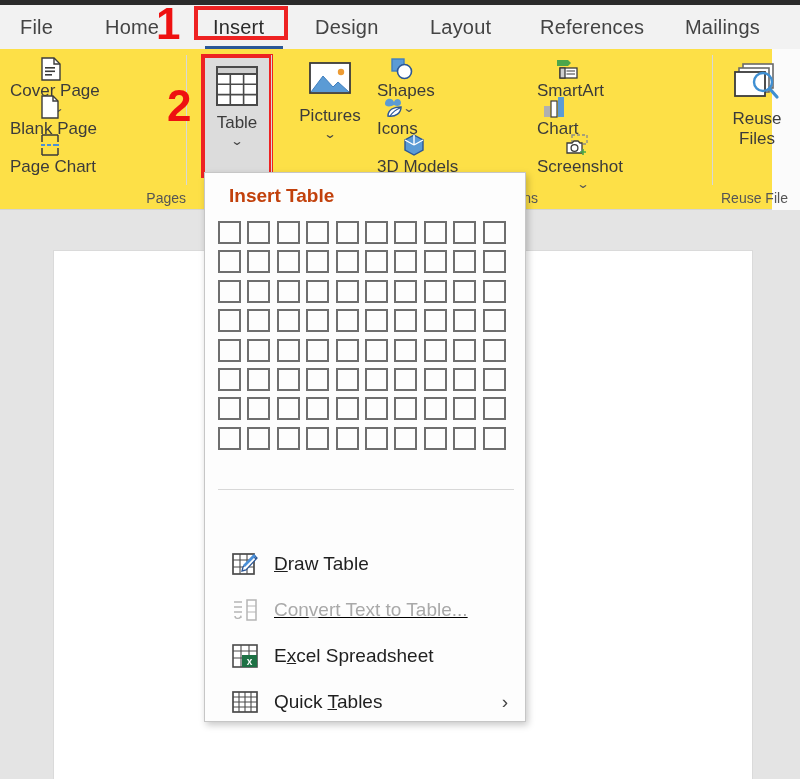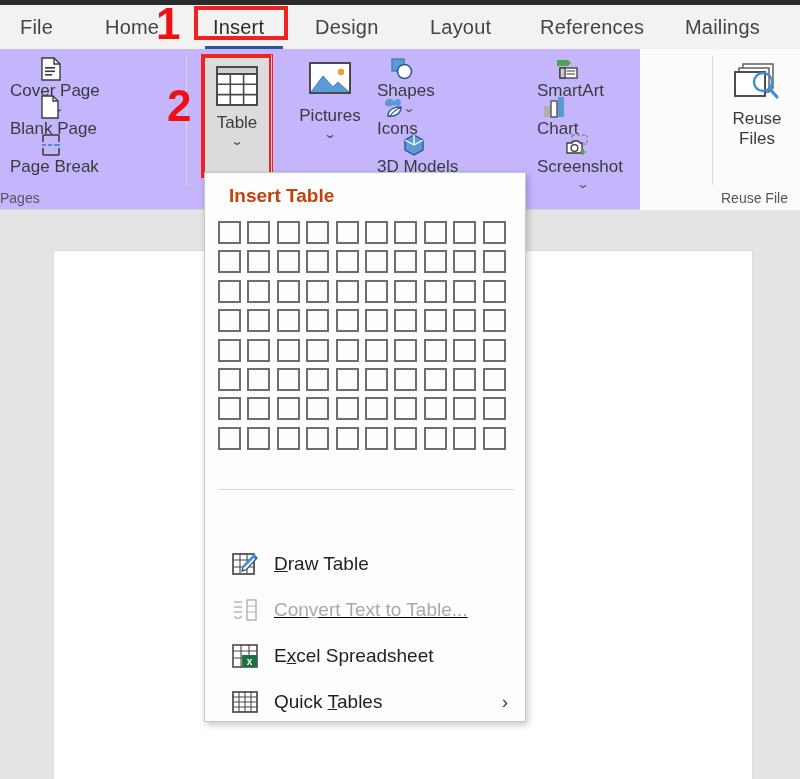--- a/index.html
+++ b/index.html
@@ -19,22 +19,22 @@
   
   .top-strip {
     position: absolute; left: 0; top: 0;
     width: 800px; height: 5px;
     background: #2b2b2b;
   }
 
   
   .ribbon {
     position: absolute; left: 0; top: 5px;
-    width: 640px; height: 205px;
-    background: #c4b5fd;
+    width: 772px; height: 205px;
+    background: #fde047;
     border-bottom: 1px solid #d4d4d4;
   }
   .tabbar {
     position: absolute; left: 0; top: 0;
     width: 800px; height: 44px;
     background: #f2f2f2;
   }
   .tab {
     position: absolute; top: 0;
     height: 44px;
@@ -67,21 +67,21 @@
     position: absolute;
     top: 6px;
     width: 1px; height: 130px;
     background: #d8d8d8;
   }
   .group-label {
     position: absolute;
     bottom: 4px;
     font-size: 14px;
     color: #555555;
-    text-align: left;
+    text-align: right;
     white-space: nowrap;
   }
 
   
   .smallbtn {
     position: absolute;
     height: 30px;
     display: flex;
     align-items: center;
     white-space: nowrap;
@@ -276,21 +276,21 @@
         </div>
 
         <div class="smallbtn" style="left:10px; top:84px;">
           <span class="ico">
             <svg width="22" height="24" viewBox="0 0 22 24">
               <path d="M3 2 H19 M3 2 V9 M19 2 V9" fill="none" stroke="#3b3b3b" stroke-width="1.5"></path>
               <path d="M3 22 H19 M3 22 V15 M19 22 V15" fill="none" stroke="#3b3b3b" stroke-width="1.5"></path>
               <path d="M2 12 H6 M8 12 H12 M14 12 H20" stroke="#4a90d9" stroke-width="1.8"></path>
             </svg>
           </span>
-          <span class="lbl">Page Break</span>
+          <span class="lbl">Page Chart</span>
         </div>
 
         <div class="group-label" style="left:0; width:186px;">Pages</div>
       </div>
 
       <div class="group-sep" style="left:186px;"></div>
 
       <div class="group" style="left:187px; width:80px;">
         <div class="bigbtn" id="table-button" style="left:14px; top:5px;">
           <div class="bico">

